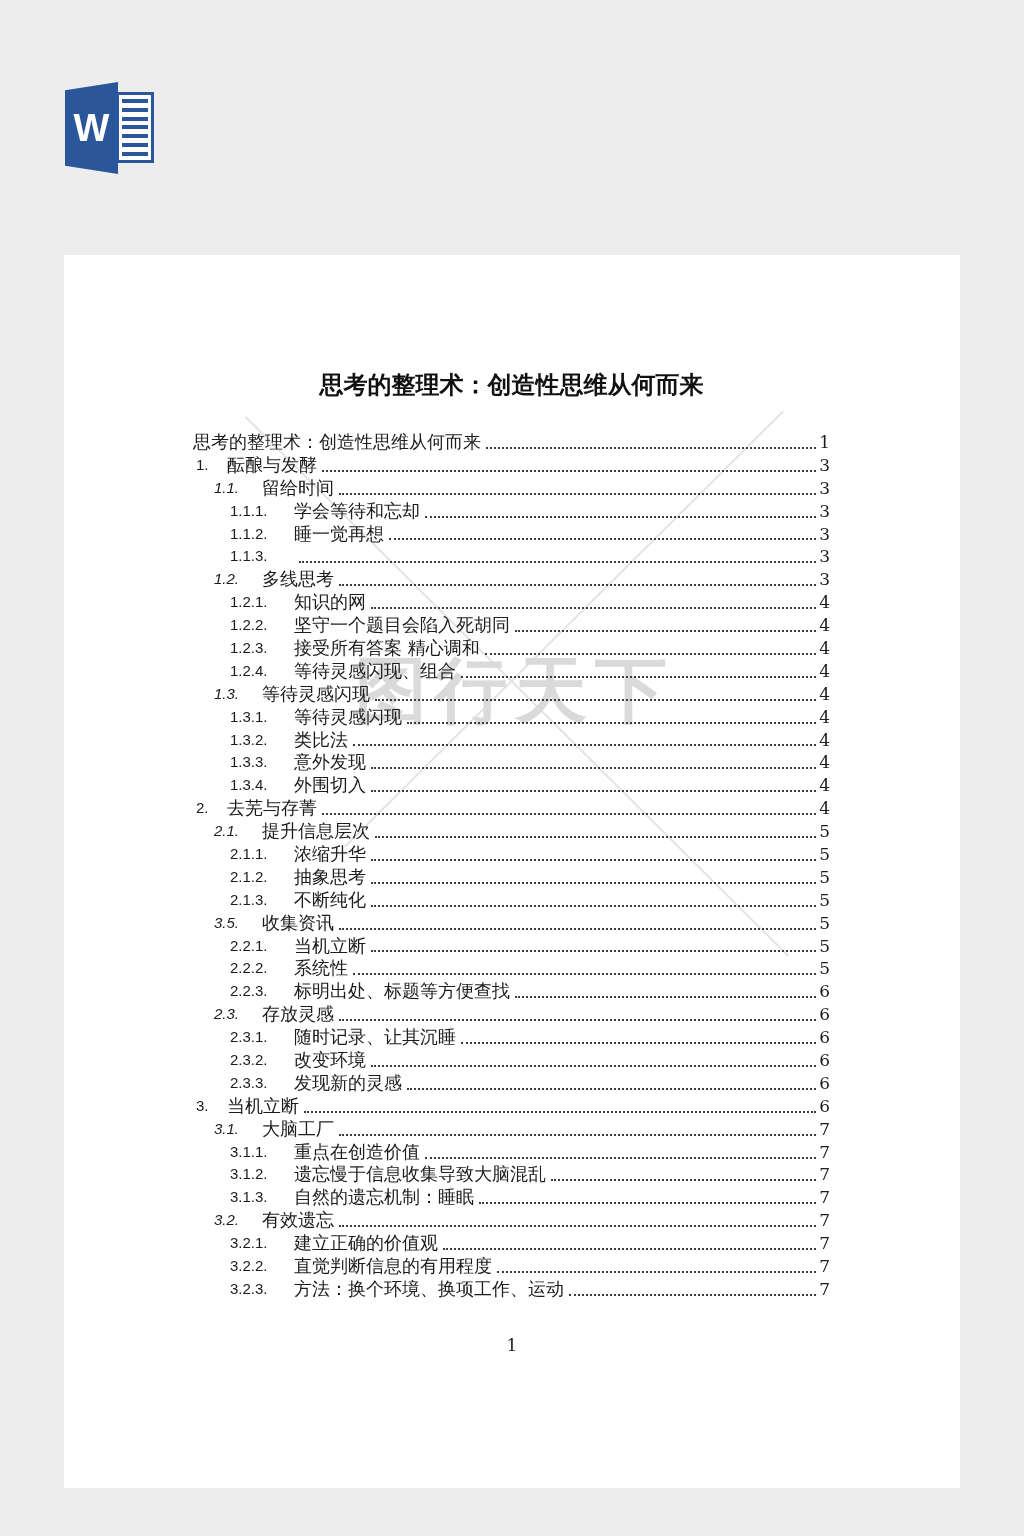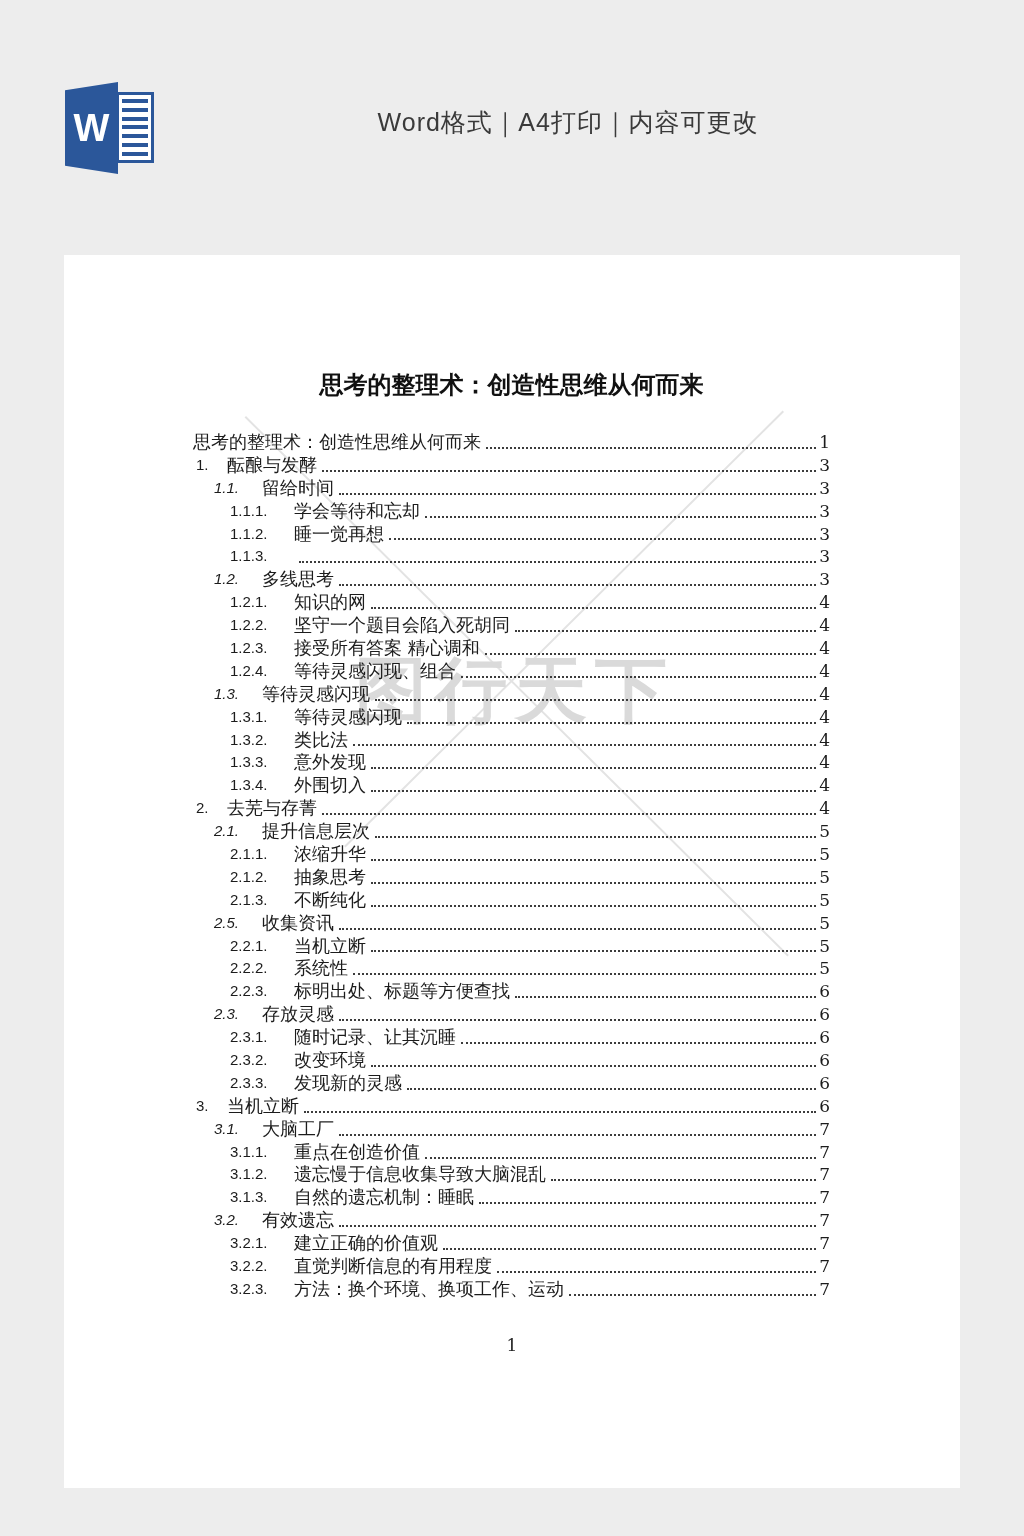--- a/index.html
+++ b/index.html
@@ -79,21 +79,20 @@
     <i></i>
       <i></i>
       <i></i>
       <i></i>
       <i></i>
       <i></i>
       <i></i>
   </div>
 </div>
 <div class="header-text">
-  <div class="header-sub">Word格式｜A4打印｜内容可更改</div>
 </div>
 
 <div class="page">
   <div class="wm-line a"></div>
   <div class="wm-line b"></div>
   <div class="wm-text">图行天下</div>
 
   <div class="doc-title">思考的整理术：创造性思维从何而来</div>
 
   <div class="toc">
@@ -215,21 +214,21 @@
         <span class="leader"></span>
         <span class="pg">5</span>
       </div>
       <div class="toc-row lvl3">
         <span class="num">2.1.3.</span>
         <span class="label">不断纯化</span>
         <span class="leader"></span>
         <span class="pg">5</span>
       </div>
       <div class="toc-row lvl2">
-        <span class="num">2.5.</span>
+        <span class="num">3.5.</span>
         <span class="label">收集资讯</span>
         <span class="leader"></span>
         <span class="pg">5</span>
       </div>
       <div class="toc-row lvl3">
         <span class="num">2.2.1.</span>
         <span class="label">当机立断</span>
         <span class="leader"></span>
         <span class="pg">5</span>
       </div>

